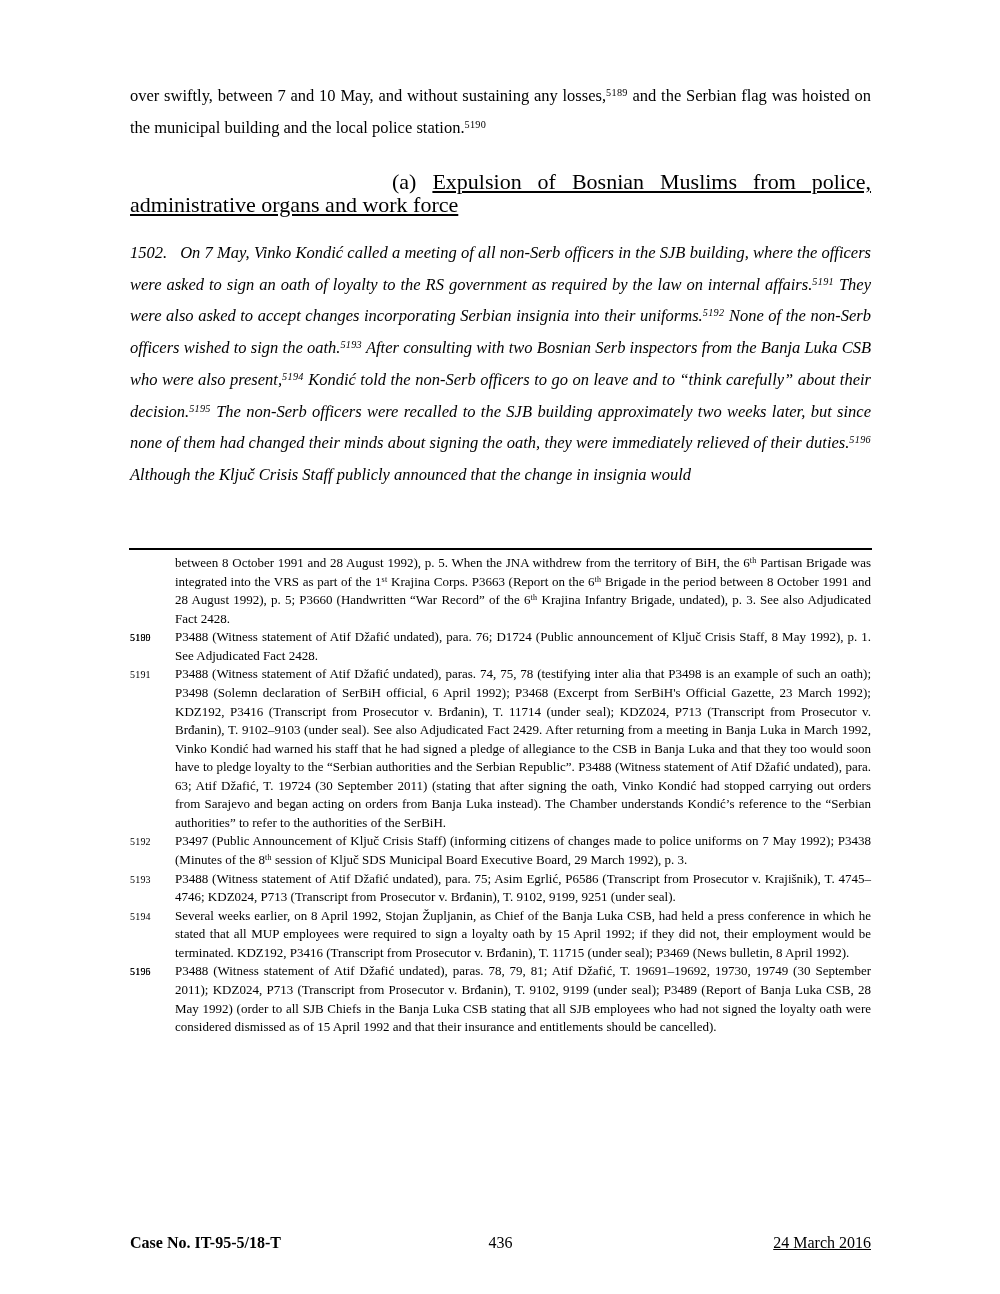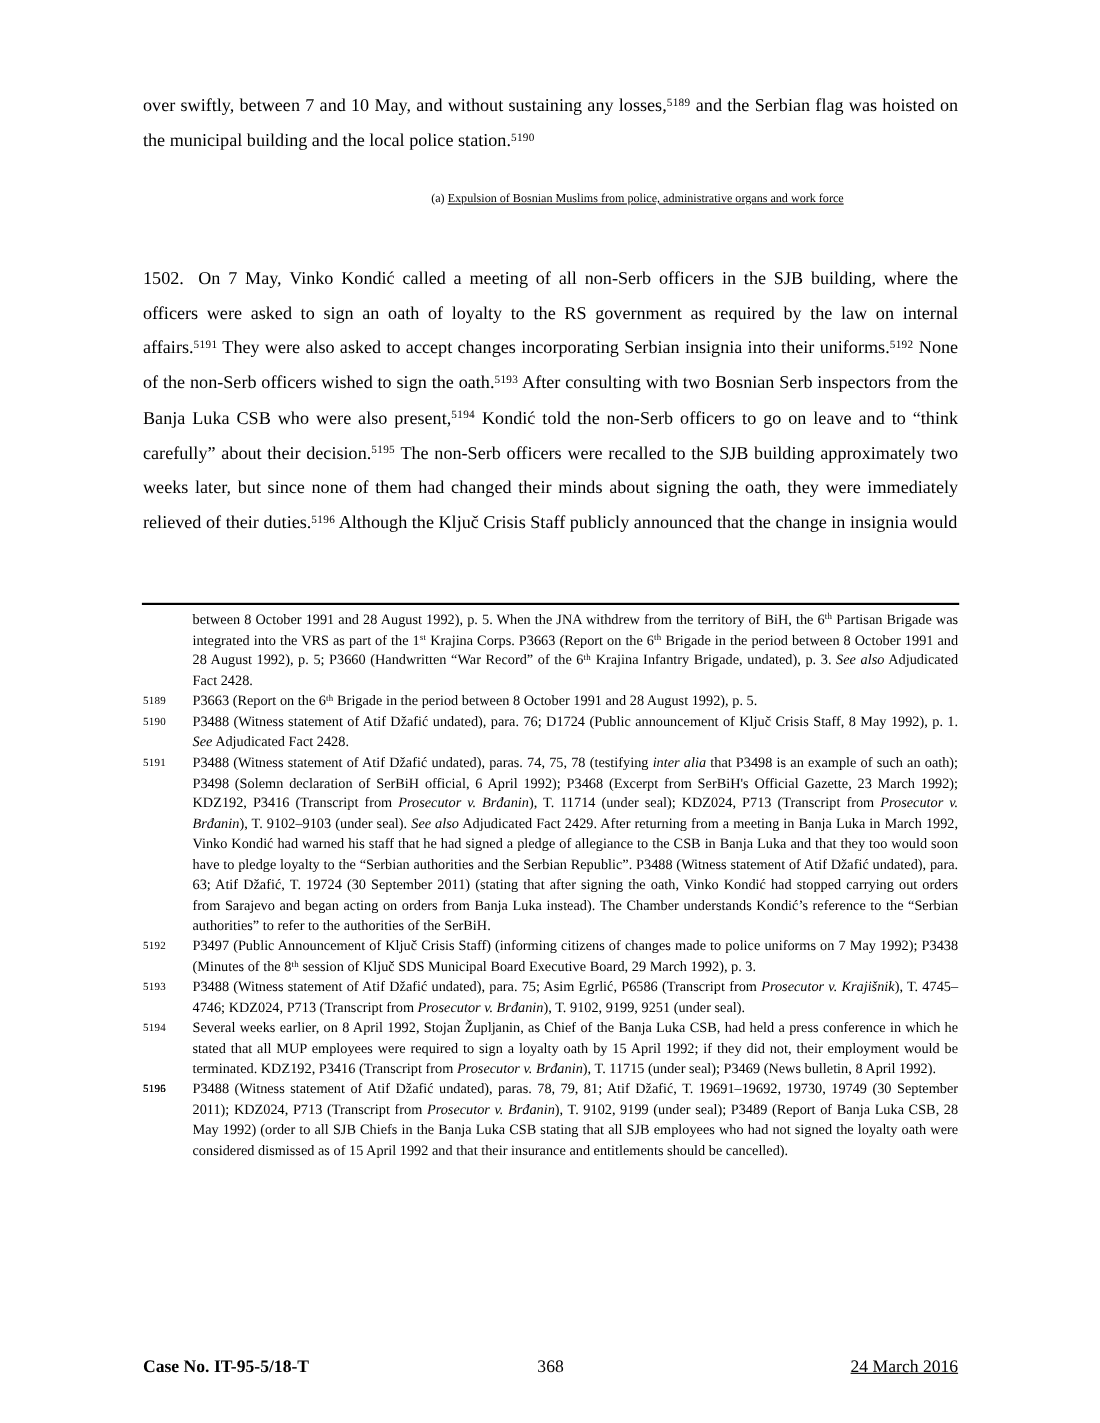--- a/index.html
+++ b/index.html
@@ -26,45 +26,45 @@
   .body-text {
     position: absolute;
     left: 130px;
     width: 741px;
     margin: 0;
     font-size: 16.5px;
     line-height: 31.7px;
     text-align: justify;
   }
   .para-intro { top: 80px; }
-  .para-main  { top: 237px; }
+  .para-main  { top: 237px; font-style: italic; }
   .pnum { margin-right: 13px; }
 
   
   .heading {
     position: absolute;
     left: 130px;
     top: 170px;
     width: 741px;
     margin: 0;
-    font-size: 11px;
+    font-size: 22px;
     line-height: 23.3px;
     text-align: justify;
     text-indent: 262px;
   }
   .h-underline { text-decoration: underline; }
 
   
   .run-sup {
     font-size: 62%;
     line-height: 0;
     vertical-align: 0.48em;
     letter-spacing: 0.3px;
   }
-  .run-i { font-style: italic; }
+  .run-i { }
 
   
   .fn-sep {
     position: absolute;
     left: 129px;
     top: 548px;
     width: 743px;
     height: 0;
     border-top: 2px solid #000000;
   }
@@ -113,21 +113,21 @@
 
   <p class="body-text para-main"><span class="pnum">1502.</span><span><span class="run">On 7 May, Vinko Kondić called a meeting of all non-Serb officers in the SJB building, where the officers were asked to sign an oath of loyalty to the RS government as required by the law on internal affairs.</span><span class="run-sup">5191</span><span class="run"> They were also asked to accept changes incorporating Serbian insignia into their uniforms.</span><span class="run-sup">5192</span><span class="run"> None of the non-Serb officers wished to sign the oath.</span><span class="run-sup">5193</span><span class="run"> After consulting with two Bosnian Serb inspectors from the Banja Luka CSB who were also present,</span><span class="run-sup">5194</span><span class="run"> Kondić told the non-Serb officers to go on leave and to “think carefully” about their decision.</span><span class="run-sup">5195</span><span class="run"> The non-Serb officers were recalled to the SJB building approximately two weeks later, but since none of them had changed their minds about signing the oath, they were immediately relieved of their duties.</span><span class="run-sup">5196</span><span class="run"> Although the Ključ Crisis Staff publicly announced that the change in insignia would</span></span></p>
 
   <div class="fn-sep"></div>
 
   <div class="footnotes">
 
     <div class="fn"><span><span class="run">between 8 October 1991 and 28 August 1992), p. 5. When the JNA withdrew from the territory of BiH, the 6</span><span class="run-sup">th</span><span class="run"> Partisan Brigade was integrated into the VRS as part of the 1</span><span class="run-sup">st</span><span class="run"> Krajina Corps. P3663 (Report on the 6</span><span class="run-sup">th</span><span class="run"> Brigade in the period between 8 October 1991 and 28 August 1992), p. 5; P3660 (Handwritten “War Record” of the 6</span><span class="run-sup">th</span><span class="run"> Krajina Infantry Brigade, undated), p. 3. </span><span class="run-i">See also</span><span class="run"> Adjudicated Fact 2428.</span></span></div>
 
     <div class="fn">
-      <span class="fn-num">5189</span><span><span class="run">P3663 (Report on the 6</span><span class="run-sup">th</span><span class="run"> Brigade in the period between 8 October 1991 and 28 August 1992), p. 5.</span></span>
+      <span class="fn-num">5189</span>
     </div>
 
     <div class="fn">
       <span class="fn-num">5190</span><span><span class="run">P3488 (Witness statement of Atif Džafić undated), para. 76; D1724 (Public announcement of Ključ Crisis Staff, 8 May 1992), p. 1. </span><span class="run-i">See</span><span class="run"> Adjudicated Fact 2428.</span></span>
     </div>
 
     <div class="fn">
       <span class="fn-num">5191</span><span><span class="run">P3488 (Witness statement of Atif Džafić undated), paras. 74, 75, 78 (testifying </span><span class="run-i">inter alia</span><span class="run"> that P3498 is an example of such an oath); P3498 (Solemn declaration of SerBiH official, 6 April 1992); P3468 (Excerpt from SerBiH's Official Gazette, 23 March 1992); KDZ192, P3416 (Transcript from </span><span class="run-i">Prosecutor v. Brđanin</span><span class="run">), T. 11714 (under seal); KDZ024, P713 (Transcript from </span><span class="run-i">Prosecutor v. Brđanin</span><span class="run">), T. 9102–9103 (under seal). </span><span class="run-i">See also</span><span class="run"> Adjudicated Fact 2429. After returning from a meeting in Banja Luka in March 1992, Vinko Kondić had warned his staff that he had signed a pledge of allegiance to the CSB in Banja Luka and that they too would soon have to pledge loyalty to the “Serbian authorities and the Serbian Republic”. P3488 (Witness statement of Atif Džafić undated), para. 63; Atif Džafić, T. 19724 (30 September 2011) (stating that after signing the oath, Vinko Kondić had stopped carrying out orders from Sarajevo and began acting on orders from Banja Luka instead). The Chamber understands Kondić’s reference to the “Serbian authorities” to refer to the authorities of the SerBiH.</span></span>
     </div>
 
@@ -148,17 +148,17 @@
     </div>
 
     <div class="fn">
       <span class="fn-num">5196</span><span><span class="run">P3488 (Witness statement of Atif Džafić undated), paras. 78, 79, 81; Atif Džafić, T. 19691–19692, 19730, 19749 (30 September 2011); KDZ024, P713 (Transcript from </span><span class="run-i">Prosecutor v. Brđanin</span><span class="run">), T. 9102, 9199 (under seal); P3489 (Report of Banja Luka CSB, 28 May 1992) (order to all SJB Chiefs in the Banja Luka CSB stating that all SJB employees who had not signed the loyalty oath were considered dismissed as of 15 April 1992 and that their insurance and entitlements should be cancelled).</span></span>
     </div>
 
   </div>
 
   <div class="footer">
     <span class="f-left">Case No. IT-95-5/18-T</span>
-    <span class="f-center">368</span>
+    <span class="f-center">436</span>
     <span class="f-right">24 March 2016</span>
   </div>
 
 </div>
 
 </body></html>

